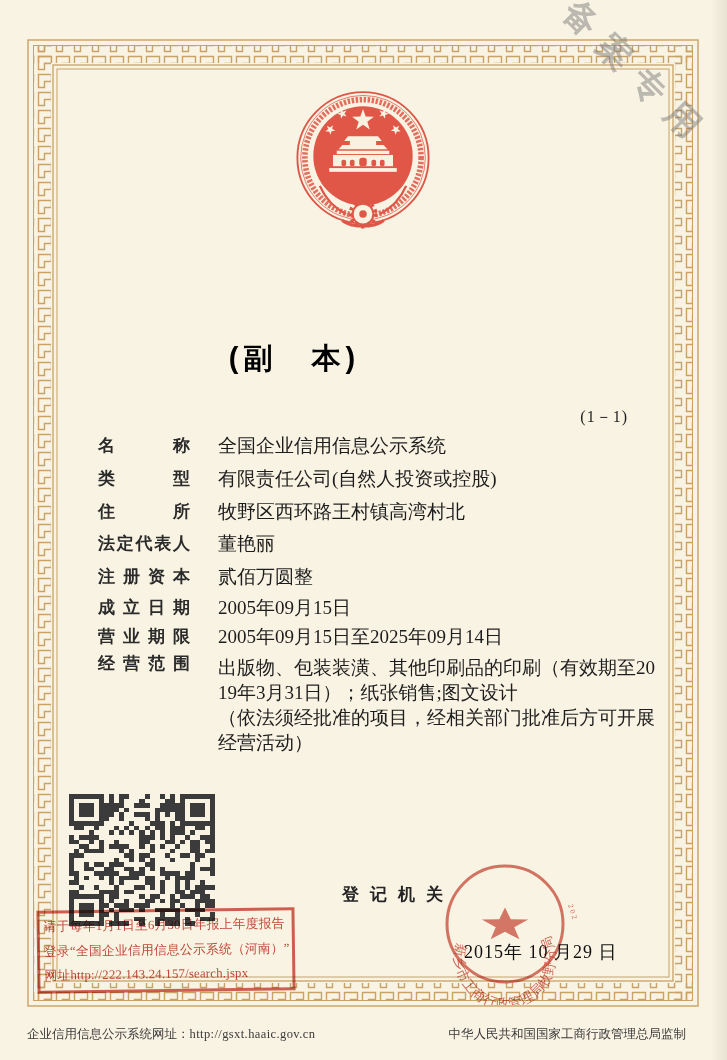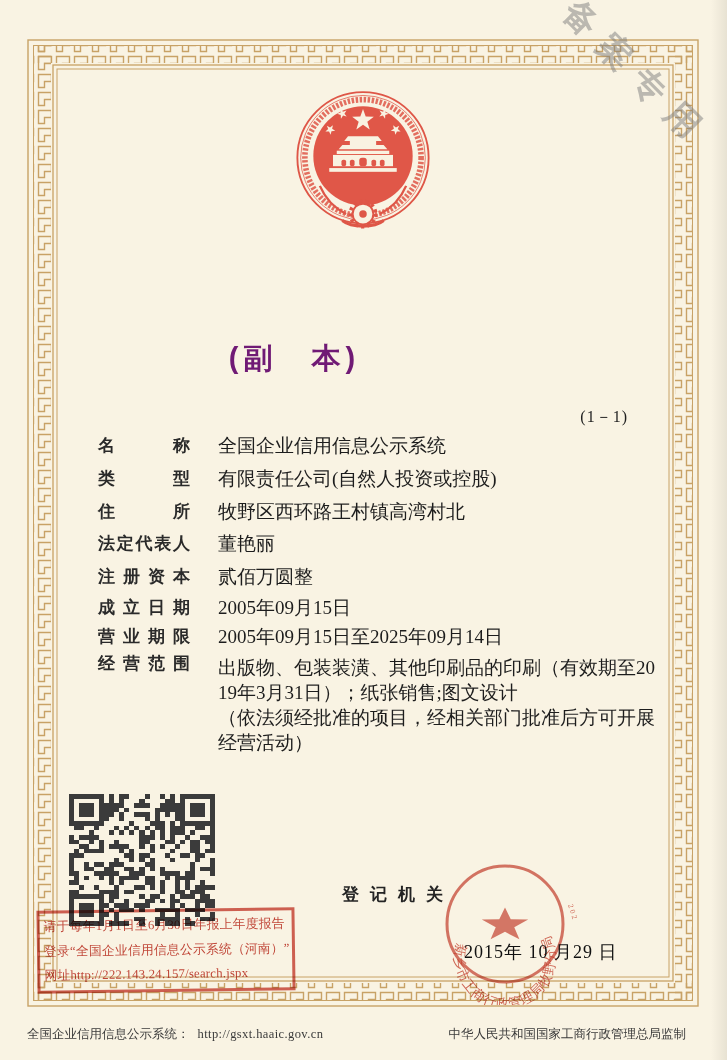--- a/index.html
+++ b/index.html
@@ -10,21 +10,21 @@
   .abs{position:absolute;}
   .frame{left:0;top:0;}
   .watermark{left:585px;top:-10px;transform:rotate(45deg);transform-origin:0 0;
         font-family:"Liberation Sans",sans-serif;font-weight:bold;font-size:34px;
         letter-spacing:14px;color:rgba(125,125,125,0.5);white-space:nowrap;}
   .emblem{left:288px;top:88px;}
   .title{left:114px;top:240px;margin:0;font-size:77px;font-weight:bold;letter-spacing:56px;
         color:#6c5118;white-space:nowrap;text-shadow:0 0 1px rgba(92,64,12,.65);
         font-family:"Liberation Serif",serif;}
   .subtitle{left:0;top:339px;width:589px;text-align:center;font-size:29px;font-weight:600;
-        letter-spacing:5px;color:#701a75;font-family:"Liberation Sans",sans-serif;}
+        letter-spacing:5px;color:#000000;font-family:"Liberation Sans",sans-serif;}
   .codeline{top:387px;right:87px;white-space:nowrap;}
   .codelabel{font-family:"Liberation Sans",sans-serif;font-weight:bold;font-size:17.5px;color:#1f1f1f;}
   .codeval{font-size:17.5px;letter-spacing:0.5px;color:#1f1f1f;margin-left:6px;}
   .pagenum{top:407px;right:99px;font-size:16px;letter-spacing:1px;color:#1f1f1f;margin-left:12px;}
   .fields{left:0;top:0;width:727px;height:1060px;pointer-events:none;}
   .row{position:absolute;left:98px;display:flex;}
   .row:nth-of-type(1){top:434px;} .row:nth-of-type(2){top:467px;}
   .row:nth-of-type(3){top:500px;} .row:nth-of-type(4){top:532px;}
   .row:nth-of-type(5){top:565px;} .row:nth-of-type(6){top:596px;}
   .row:nth-of-type(7){top:625px;} .row:nth-of-type(8){top:652px;}
@@ -36,21 +36,21 @@
   .qr{left:69px;top:794px;z-index:2;}
   .reglabel{left:342px;top:883px;font-family:"Liberation Sans",sans-serif;font-weight:bold;
         font-size:17px;letter-spacing:11px;color:#242424;white-space:nowrap;text-align:right;}
   .roundstamp{left:430px;top:845px;mix-blend-mode:multiply;z-index:1;}
   .date{left:464px;top:940px;font-size:18px;color:#111;white-space:nowrap;z-index:4;letter-spacing:1px;}
   .noticestamp{left:37px;top:909px;width:246px;border:3px solid rgba(197,57,45,.85);
         padding:1px 2px 2px 4px;transform:rotate(-0.8deg);color:#c03a2e;z-index:3;
         mix-blend-mode:multiply;opacity:.92;}
   .nline{font-size:12.8px;line-height:24.5px;white-space:nowrap;letter-spacing:0.2px;}
   .footer-left{left:27px;top:1026px;font-size:12.5px;color:#3a3a3a;white-space:nowrap;}
-  .footer-left .url{margin-left:8px;letter-spacing:0.4px;}
+  .footer-left .url{margin-left:0;letter-spacing:0.4px;}
   .footer-right{right:41px;top:1026px;font-size:12.5px;color:#3a3a3a;white-space:nowrap;}
 </style>
 </head>
 <body>
 
 <div class="page">
 
   <svg class="abs frame" width="727" height="1060">
     <defs>
       <pattern id="mk" width="18" height="18" patternUnits="userSpaceOnUse">
@@ -619,17 +619,17 @@
   <div class="abs reglabel">登记机关</div>
   <div class="abs date">2015年 10 月29 日</div>
 
   <div class="abs noticestamp">
     <div class="nline">请于每年1月1日至6月30日年报上年度报告</div>
     <div class="nline">登录“全国企业信用信息公示系统（河南）”</div>
     <div class="nline">网址http://222.143.24.157/search.jspx</div>
   </div>
 
   <div class="abs footer-left">
-    <span>全国企业信用信息公示系统：</span><span class="url">http://gsxt.haaic.gov.cn</span>
+    <span>企业信用信息公示系统网址：</span><span class="url">http://gsxt.haaic.gov.cn</span>
   </div>
   <div class="abs footer-right">中华人民共和国国家工商行政管理总局监制</div>
 
 </div>
 
 </body></html>

